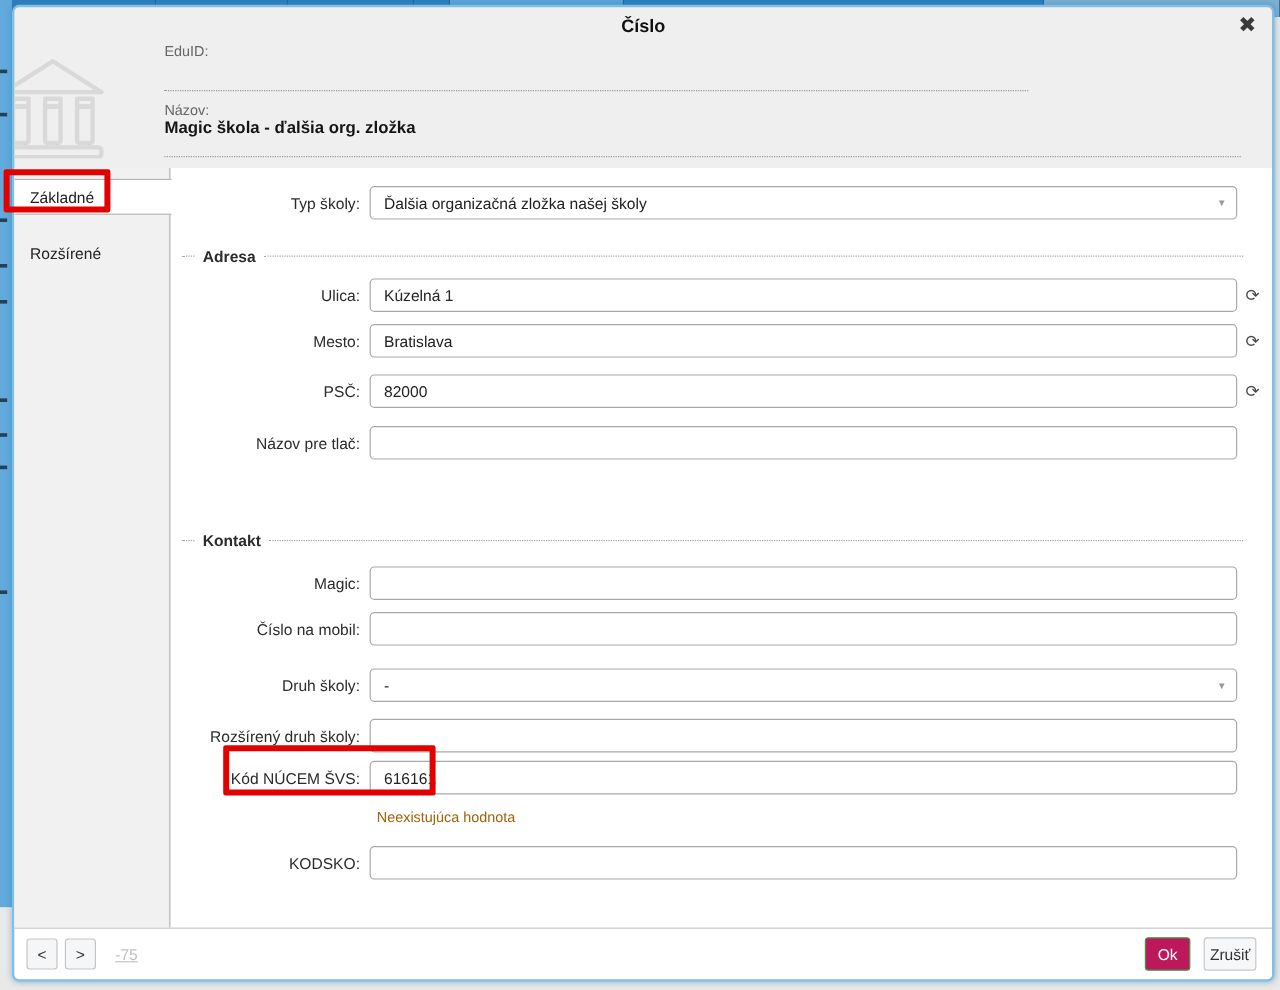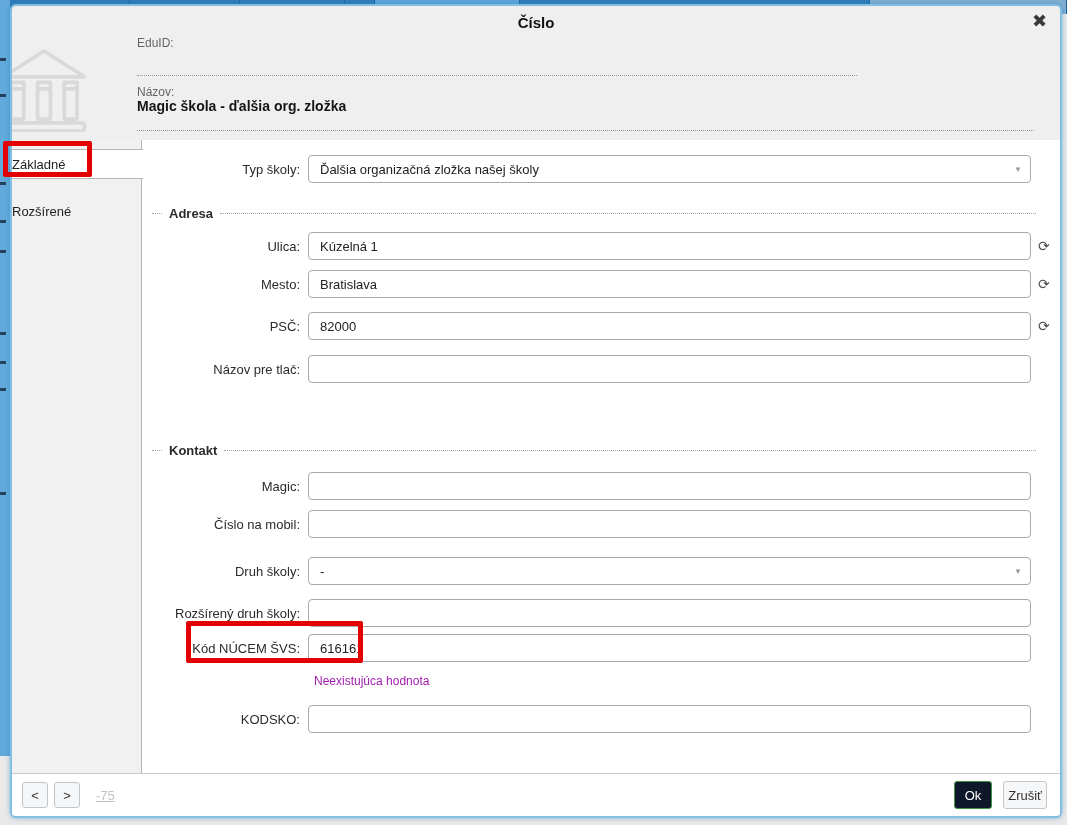--- a/index.html
+++ b/index.html
@@ -34,48 +34,48 @@
   .eduid{top:30px;}
   .nlab{top:79px;}
   .hname{position:absolute;left:125px;top:92px;font-size:14px;font-weight:bold;color:#151515;}
   .dots{position:absolute;left:125px;border-top:1px dotted #9a9a9a;height:0;}
   .d1{top:69px;width:720px;}
   .d2{top:124px;width:897px;}
 
   
   .mbody{position:absolute;left:0;top:134px;right:0;bottom:43px;background:#fff;}
   .tabcol{position:absolute;left:0;top:0;width:130px;height:100%;background:#f1f1f1;border-right:1px solid #b5b5b5;}
-  .tab{position:absolute;left:0;width:130px;height:30px;line-height:30px;
+  .tab{position:absolute;left:0;width:130px;height:30px;line-height:30px;padding-left:13px;
        font-size:13px;color:#222;cursor:pointer;}
   .tab.active{top:9px;width:131px;background:#fff;border-top:1px solid #b5b5b5;border-bottom:1px solid #b5b5b5;}
   .tab.inactive{top:57px;}
 
   .row{position:absolute;left:130px;height:28px;display:flex;align-items:center;}
   .lbl{width:166px;text-align:right;padding-right:8px;font-size:13px;color:#2b2b2b;white-space:nowrap;}
   .inp{width:723px;height:28px;border:1px solid #a9a9a9;border-radius:4px;background:#fff;
        padding:0 11px;font-size:13px;color:#222;font-family:"Liberation Sans","DejaVu Sans",sans-serif;outline:none;}
   .sel{position:relative;display:flex;align-items:center;cursor:pointer;}
   .selval{flex:1;overflow:hidden;white-space:nowrap;}
   .arr{position:absolute;right:8px;font-size:8px;color:#999;}
   .refresh{margin-left:7px;font-size:14px;color:#4a4a4a;cursor:pointer;line-height:14px;}
 
   .sect{position:absolute;left:140px;width:884px;display:flex;align-items:center;height:14px;}
   .dseg{width:10px;border-top:1px dotted #a5a5a5;height:0;}
   .dfill{flex:1;border-top:1px dotted #a5a5a5;height:0;}
   .stitle{padding:0 7px;font-size:13px;font-weight:bold;color:#2b2b2b;white-space:nowrap;}
 
-  .err{position:absolute;left:302px;font-size:12px;color:#a21caf;}
+  .err{position:absolute;left:302px;font-size:12px;color:#a16207;}
 
   
   .mfooter{position:absolute;left:0;bottom:0;right:0;height:43px;background:#fff;border-top:1px solid #c9c9c9;}
   .navbtn{position:absolute;top:8px;width:26px;height:26px;background:#f5f6f7;border:1px solid #c3c5c7;
           border-radius:3px;font-size:13px;color:#333;cursor:pointer;padding:0;
           font-family:"Liberation Sans","DejaVu Sans",sans-serif;}
   .recind{position:absolute;left:84px;top:14px;font-size:13px;color:#c2c2c2;text-decoration:underline;}
-  .okbtn{position:absolute;right:68px;top:7px;height:28px;min-width:38px;background:#0f172a;color:#fff;
+  .okbtn{position:absolute;right:68px;top:7px;height:28px;min-width:38px;background:#be185d;color:#fff;
          border:1px solid #419544;border-radius:3px;font-size:13px;cursor:pointer;padding:0 2px;
          font-family:"Liberation Sans","DejaVu Sans",sans-serif;}
   .cancelbtn{position:absolute;right:13px;top:7px;height:28px;background:#f6f7f8;color:#333;
          border:1px solid #c5c7c9;border-radius:3px;font-size:13px;cursor:pointer;padding:0 4px;
          font-family:"Liberation Sans","DejaVu Sans",sans-serif;}
 
   
   .anno{position:absolute;border:5px solid #e30000;border-radius:2px;pointer-events:none;z-index:50;}
   .a1{left:3px;top:141px;width:89px;height:36px;}
   .a2{left:186px;top:621px;width:177px;height:42px;}

